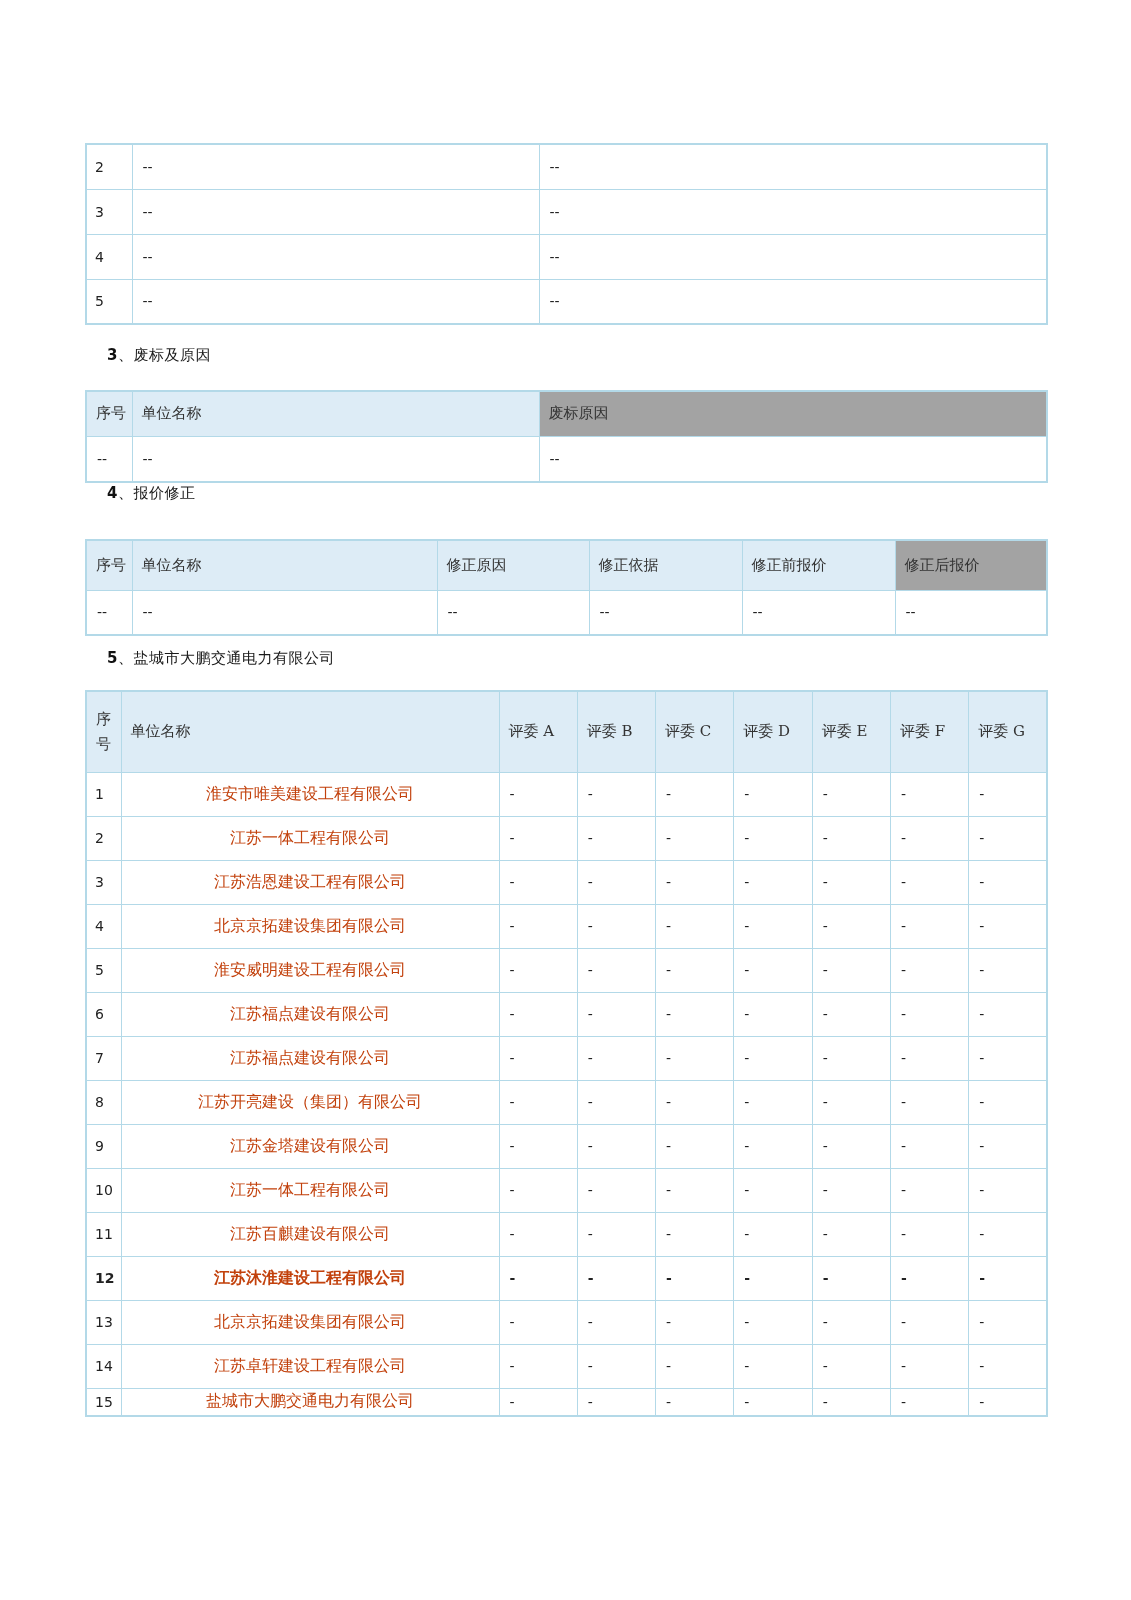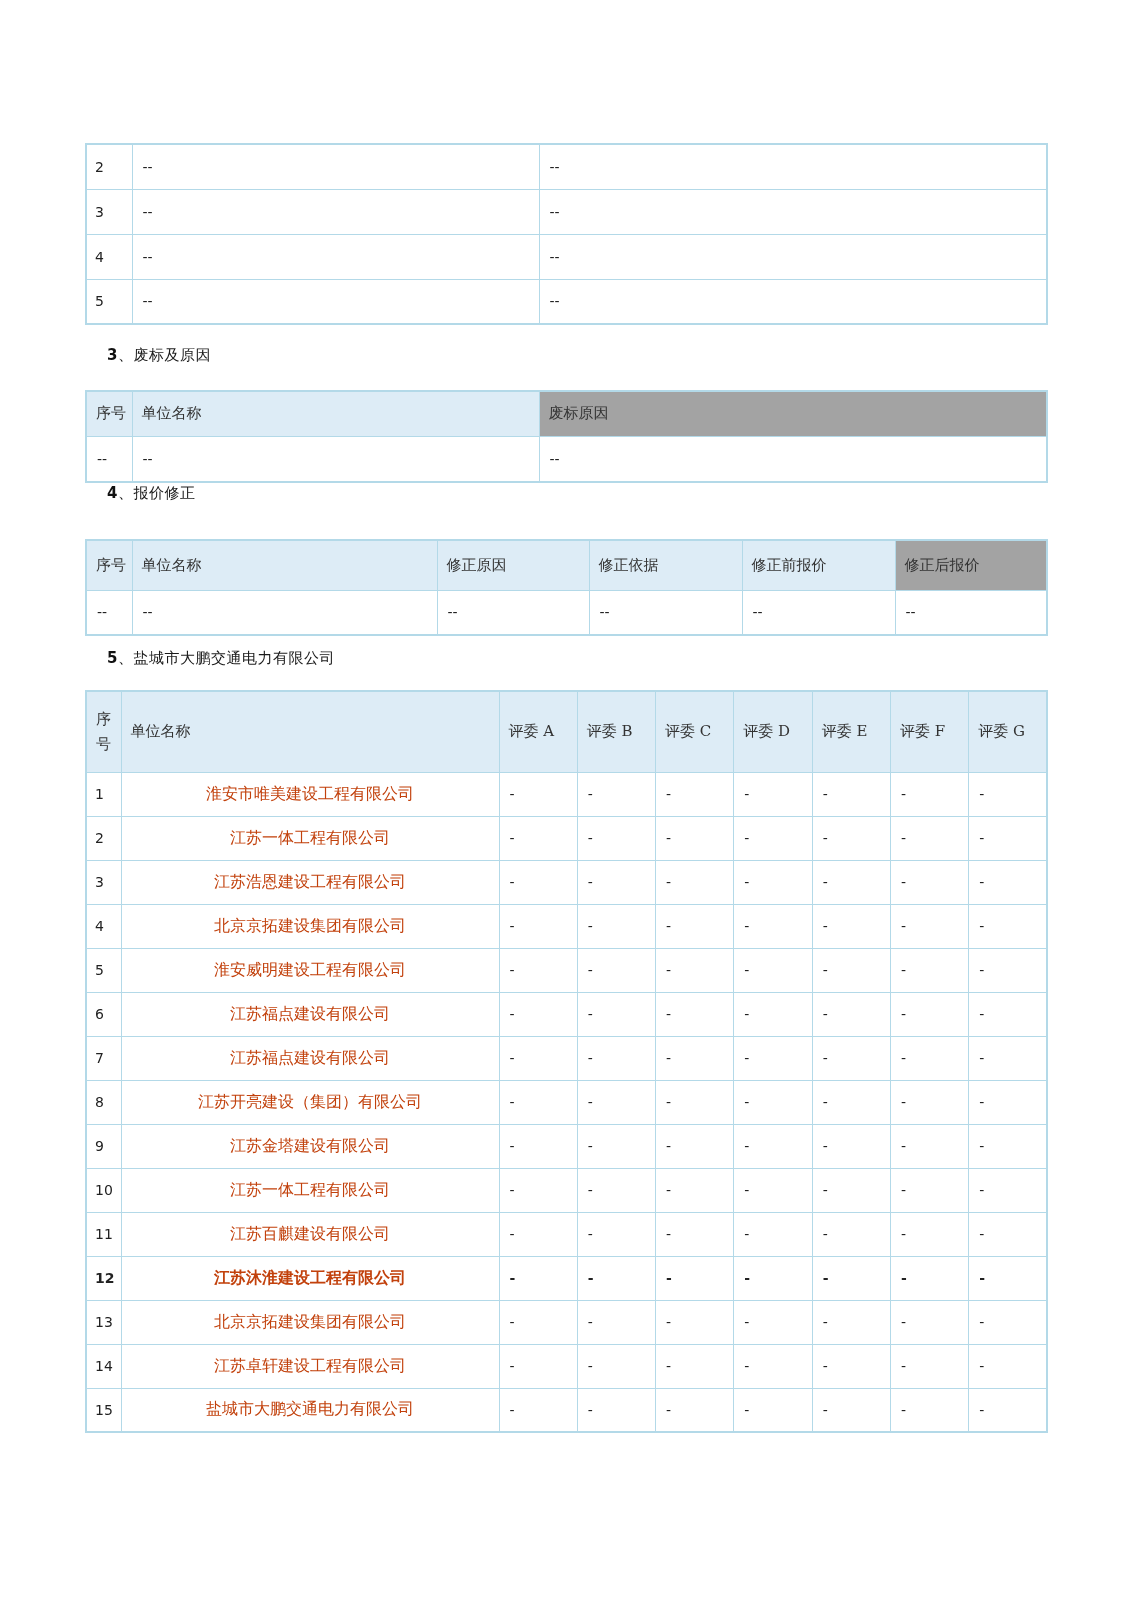--- a/index.html
+++ b/index.html
@@ -324,21 +324,21 @@
             <td class="idx">14</td>
             <td class="name">江苏卓轩建设工程有限公司</td>
             <td>-</td>
             <td>-</td>
             <td>-</td>
             <td>-</td>
             <td>-</td>
             <td>-</td>
             <td>-</td>
           </tr>
-          <tr style="height: 44px;">
+          <tr style="height: 28px;">
             <td class="idx">15</td>
             <td class="name">盐城市大鹏交通电力有限公司</td>
             <td>-</td>
             <td>-</td>
             <td>-</td>
             <td>-</td>
             <td>-</td>
             <td>-</td>
             <td>-</td>
           </tr>

